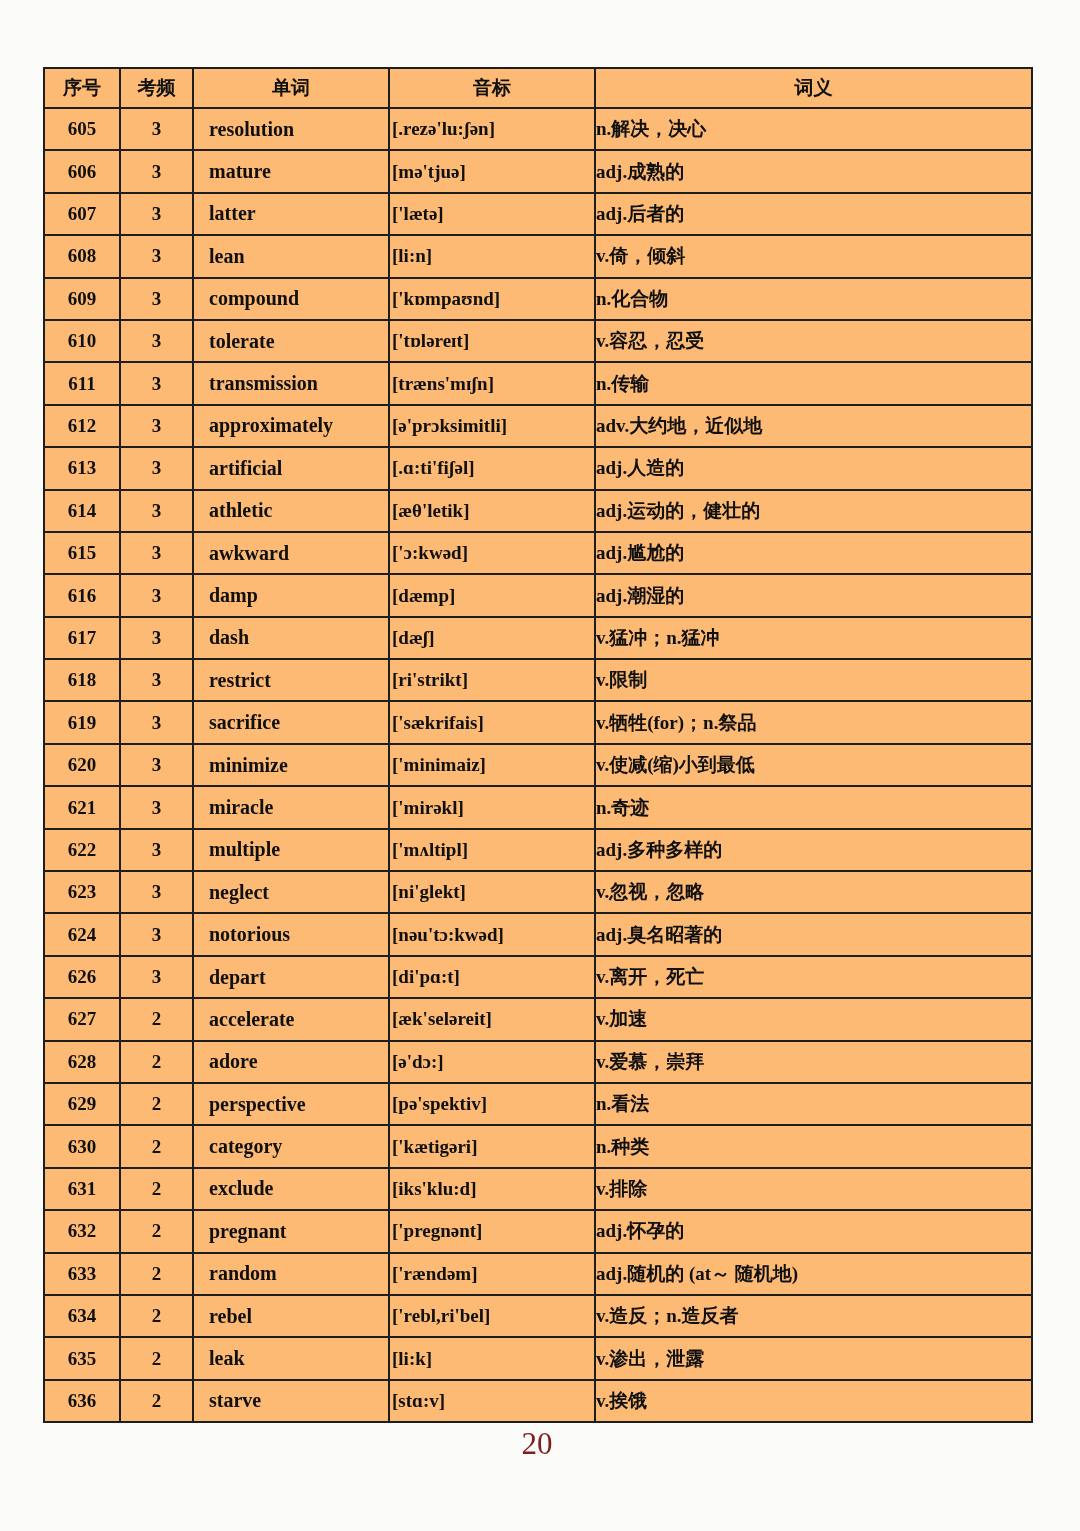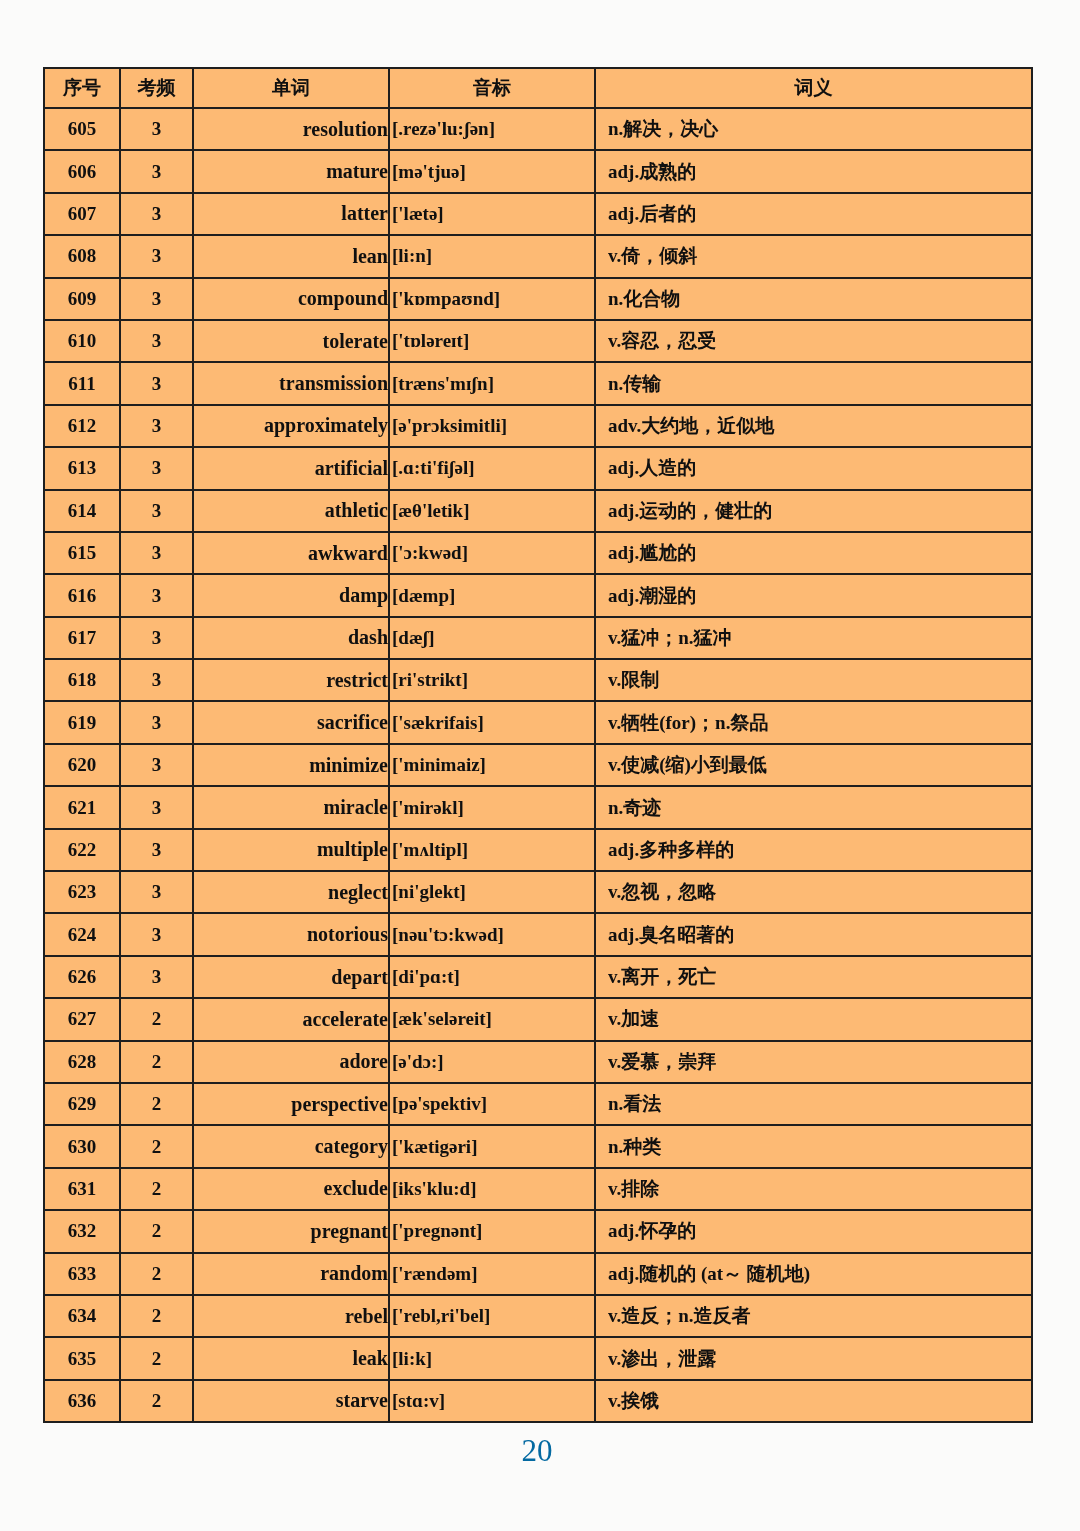--- a/index.html
+++ b/index.html
@@ -22,31 +22,31 @@
     font-weight: bold;
     font-size: 19px;
     line-height: 1.15;
     padding: 0;
     overflow: hidden;
     white-space: nowrap;
   }
   .vocab th { height: 38px; text-align: center; font-size: 19px; }
   .vocab td { height: 40.4px; }
   td.c-no, td.c-freq { text-align: center; }
-  td.c-word { text-align: right; padding-left: 15px; font-size: 20px; }
+  td.c-word { text-align: left; padding-left: 15px; font-size: 20px; }
   td.c-phon { text-align: left; padding-left: 2px; }
-  td.c-mean { text-align: left; padding-left: 12px; }
+  td.c-mean { text-align: left; padding-left: 0; }
   .page-number {
     width: 988px;
     margin-left: 43px;
     text-align: center;
     font-size: 31px;
     font-weight: normal;
-    margin-top: 10px;
-    color: #0369a1;
+    margin-top: 3px;
+    color: #7f1d1d;
   }
 </style>
 </head>
 <body>
 
 <div class="page">
   <table class="vocab">
     <colgroup>
       <col style="width:76px">
       <col style="width:73px">

